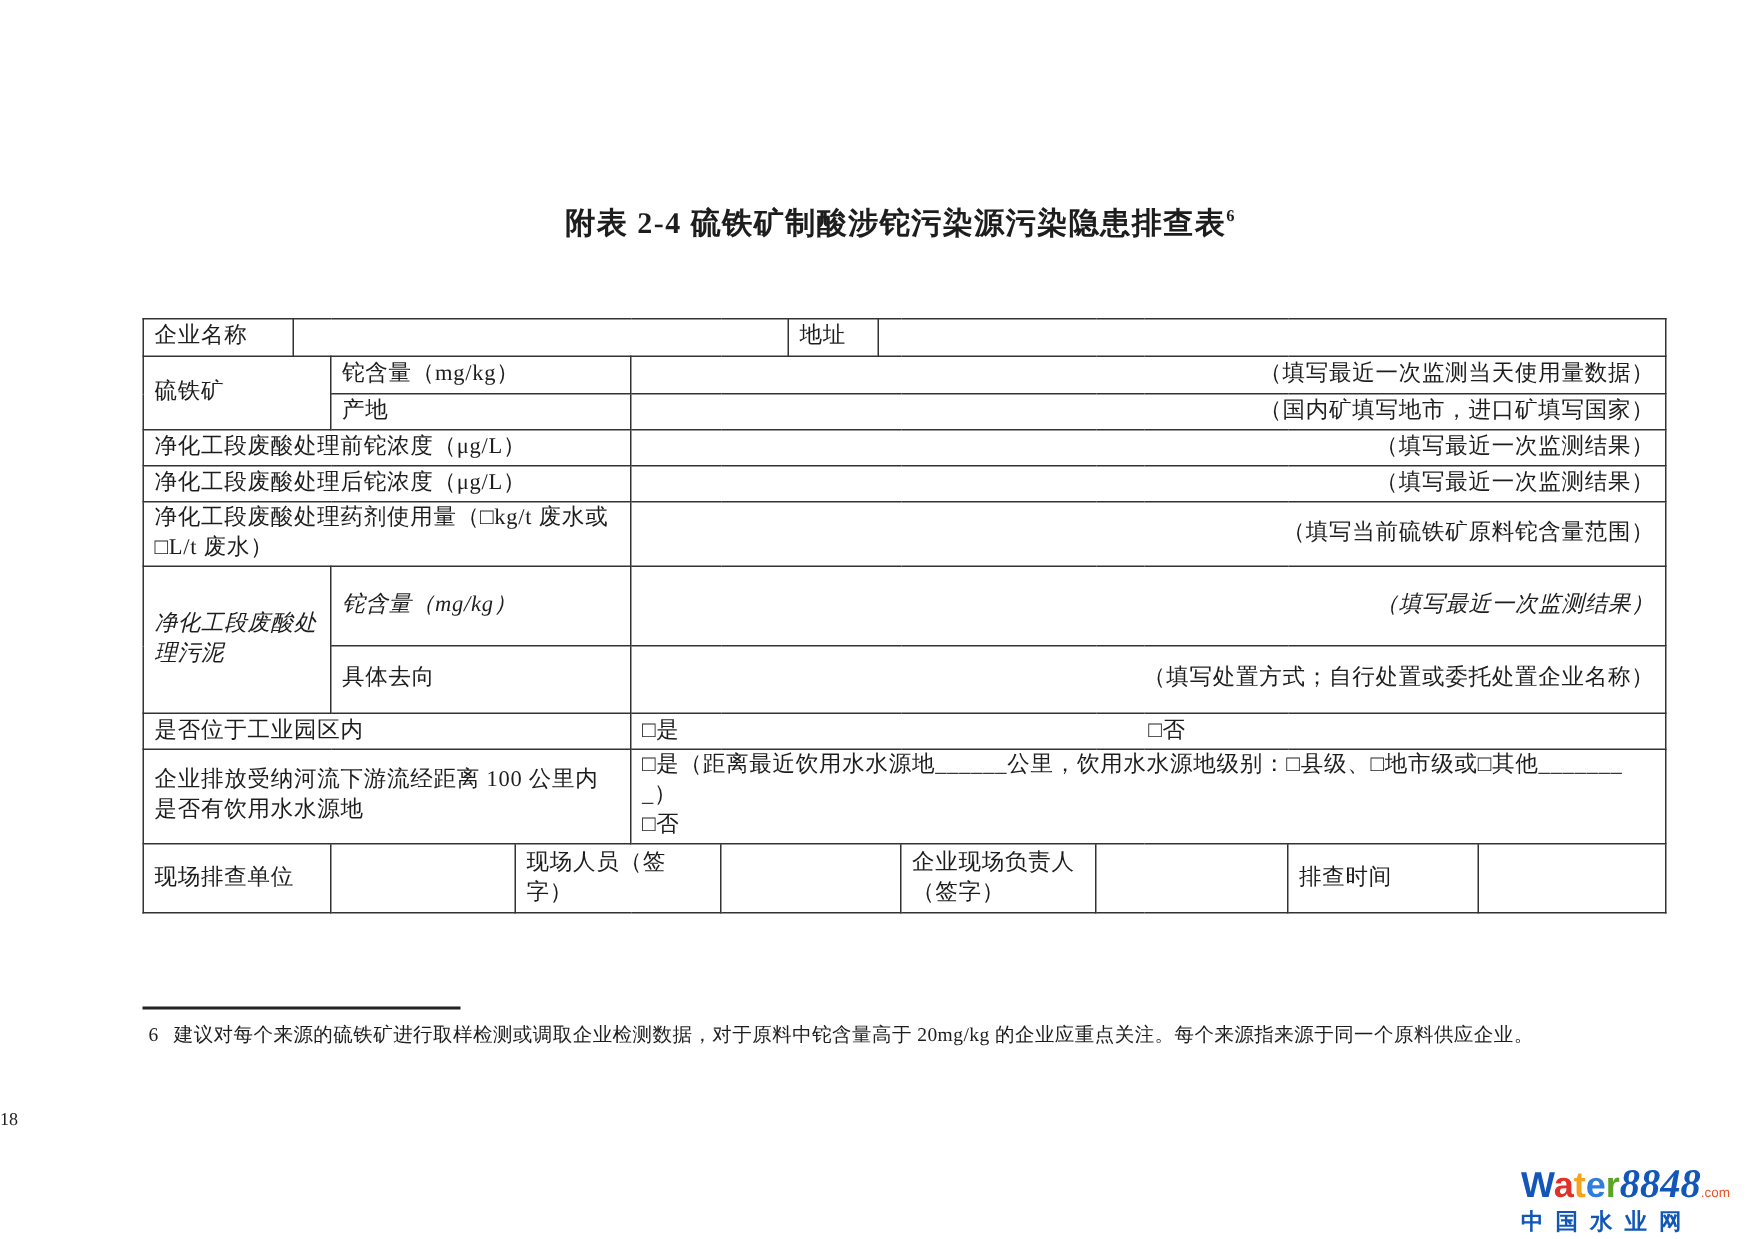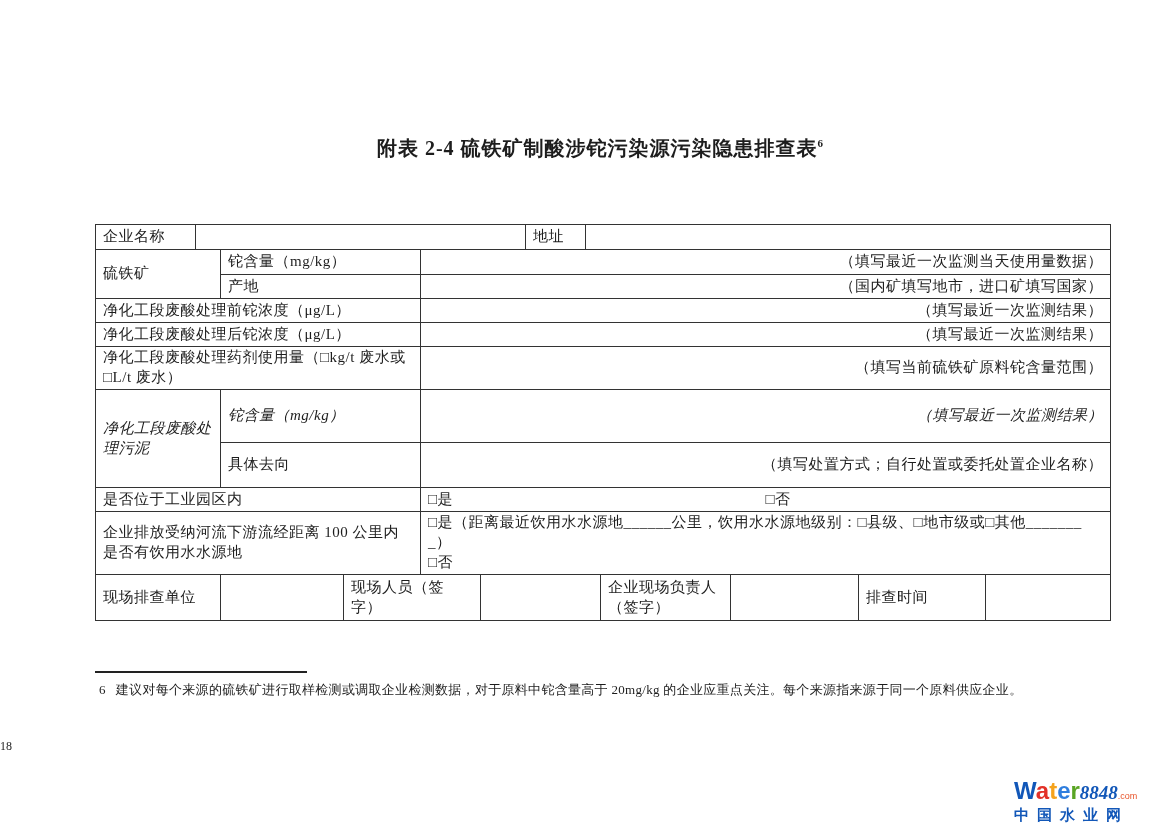--- a/index.html
+++ b/index.html
@@ -8,21 +8,21 @@
     background:#ffffff; overflow:hidden;
     font-family:"Liberation Serif","DejaVu Serif",serif;
     color:#1d1d1d;
   }
   .doc-title {
     position:absolute; top:135px; left:16px; width:100%;
     text-align:center; font-size:20px; font-weight:bold; letter-spacing:1px;
   }
   .doc-title sup { font-size:11px; font-weight:bold; }
   table.form {
-    position:absolute; left:95px; top:224px; width:1015px;
+    position:absolute; left:95px; top:212px; width:1015px;
     border-collapse:collapse; table-layout:fixed;
   }
   table.form td {
     border:1px solid #333; font-size:15px; line-height:1.32;
     padding:1px 7px; letter-spacing:0.5px; overflow:hidden;
     vertical-align:middle; word-break:break-all;
   }
   td.hint { text-align:right; padding-right:6px; }
   tr.r1  { height:25px; } tr.r2  { height:25px; } tr.r3  { height:24px; }
   tr.r4  { height:24px; } tr.r5  { height:24px; } tr.r6  { height:43px; }
@@ -46,21 +46,21 @@
   }
   .logo {
     position:absolute; right:3px; bottom:4px; width:152px;
     font-family:"Liberation Sans","DejaVu Sans",sans-serif;
     line-height:1; text-align:left;
   }
   .logo-top { white-space:nowrap; }
   .logo-top .ltr { font-size:24px; font-weight:bold; }
   .logo-top .num {
     font-family:"Liberation Serif","DejaVu Serif",serif;
-    font-style:italic; font-weight:bold; font-size:19px;
+    font-style:italic; font-weight:bold; font-size:27px;
   }
   .logo-top .sfx { font-size:9px; font-weight:normal; }
   .logo-bottom {
     margin-top:4px; font-size:15px; font-weight:bold; letter-spacing:8px;
     white-space:nowrap;
   }
 </style>
 </head>
 <body>
 

